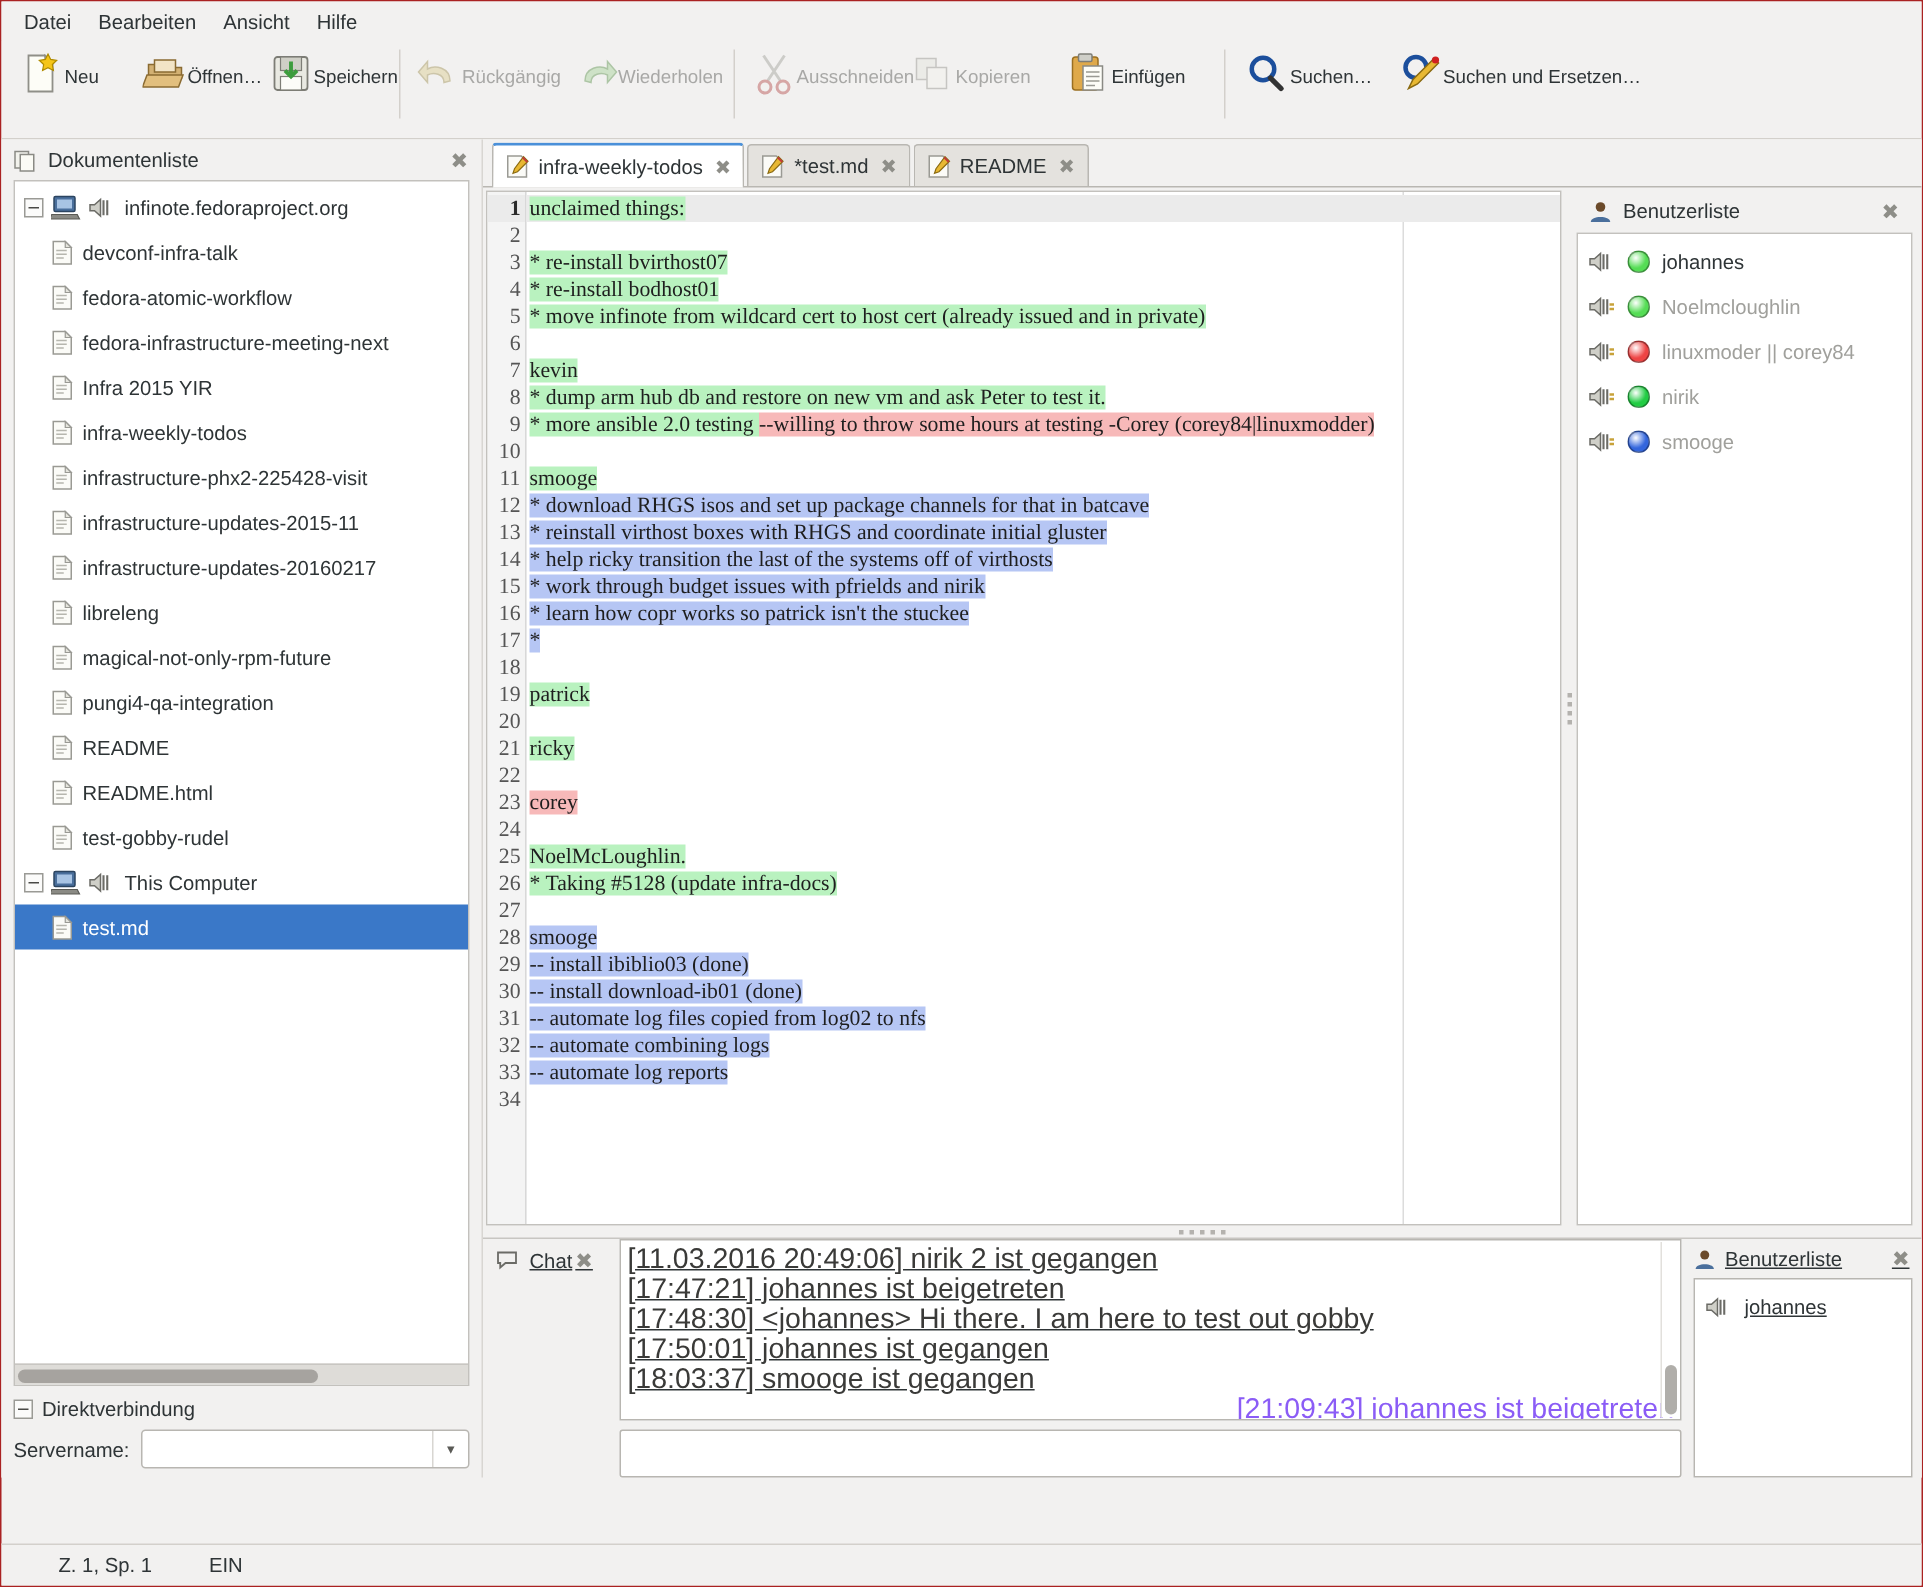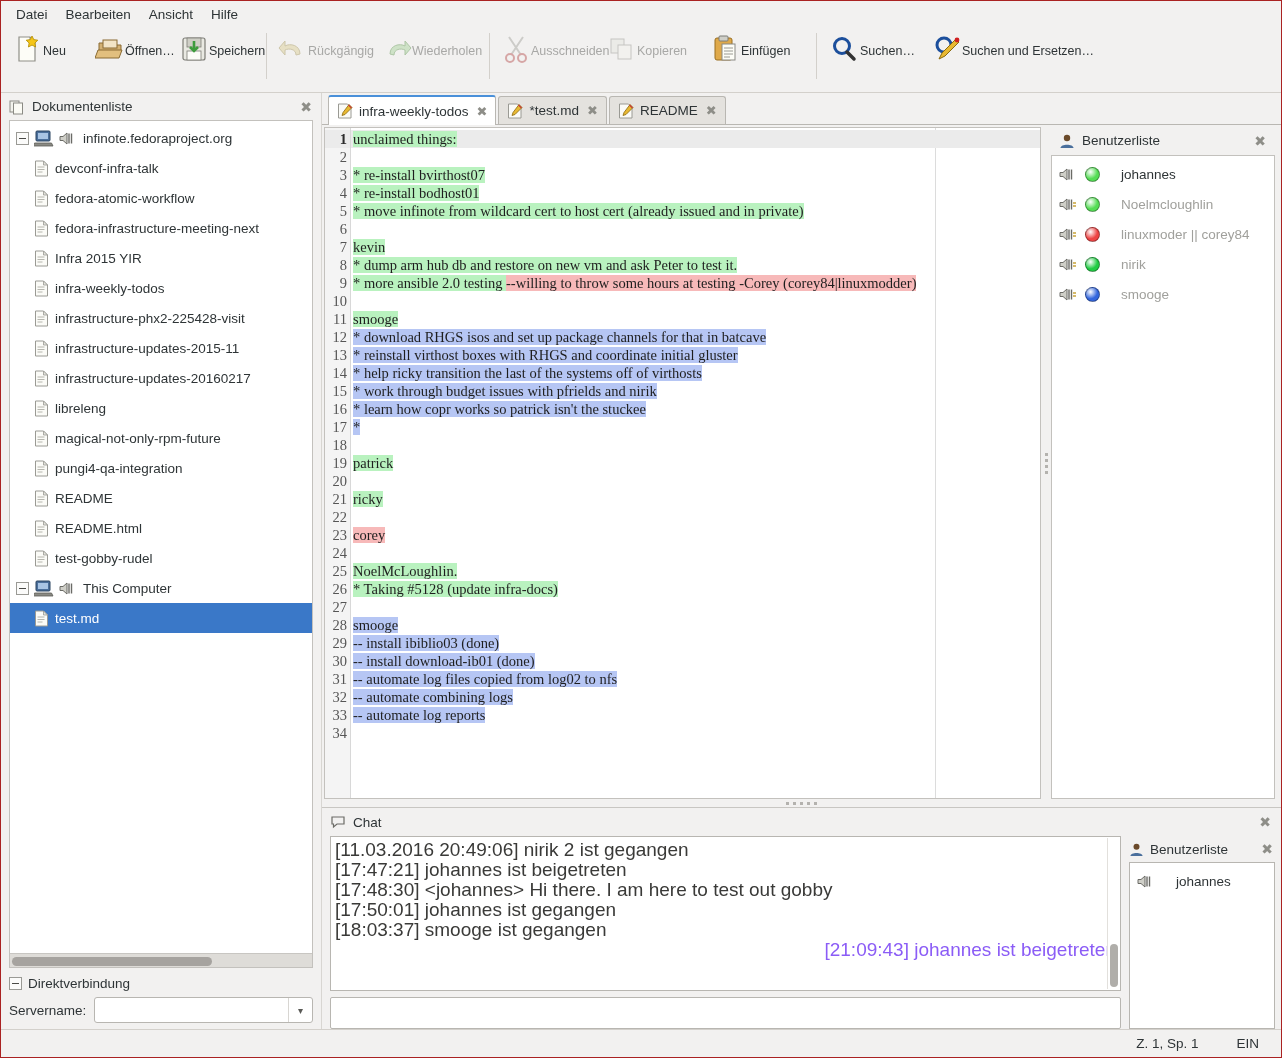--- a/index.html
+++ b/index.html
@@ -352,21 +352,21 @@
     padding-top: 3px;
   }
   .user-row {
     display: flex;
     align-items: center;
     height: 30px;
     padding-left: 7px;
     font-size: 13.5px;
     cursor: default;
   }
-  .user-row .uname { margin-left: 21px; }
+  .user-row .uname { margin-left: 8px; }
   .user-row.online .uname { color: #2e3436; }
   .user-row.offline .uname { color: #a0a09c; }
   .dot {
     width: 15px; height: 15px;
     border-radius: 50%;
     border: 1px solid rgba(0,0,0,.35);
     flex: 0 0 auto;
   }
 
   
@@ -377,25 +377,25 @@
     align-items: center;
     justify-content: center;
     cursor: row-resize;
   }
   .hsplit .dots { display: flex; gap: 4px; }
   .hsplit .dots i { width: 3px; height: 3px; background: #b4b2ae; display: block; }
 
   
   .chatdock {
     flex: 0 0 auto;
-    height: 222px;
-    display: flex;
-    flex-direction: column;
+    height: 160px;
+    display: flex;
     border-top: 1px solid #c8c6c2;
     background: #f2f1f0;
+    text-decoration: underline;
   }
   .chat-head {
     height: 28px;
     display: flex;
     align-items: center;
     padding: 0 8px;
     font-size: 13.5px;
     flex: 0 0 auto;
   }
   .chat-head .ch-title { margin-left: 7px; flex: 1 1 auto; }
@@ -480,26 +480,26 @@
     padding-top: 3px;
     min-height: 0;
   }
 
   
   .statusbar {
     height: 28px;
     flex: 0 0 28px;
     display: flex;
     align-items: center;
-    justify-content: flex-end;
     border-top: 1px solid #d3d0cb;
     background: #f2f1f0;
     padding-right: 22px;
     font-size: 13.5px;
     color: #2e3436;
+    margin-top: 44px;
   }
   .statusbar .sb-cell { margin-left: 38px; }
 
   svg { display: block; }
 </style>
 </head>
 <body>
 
 <div id="app">
 

